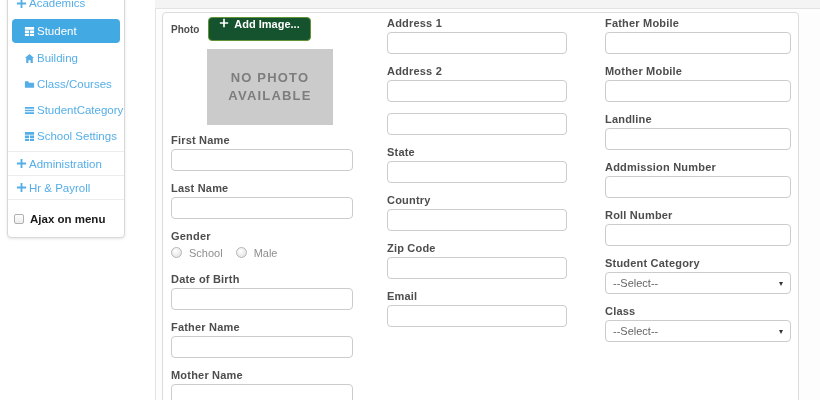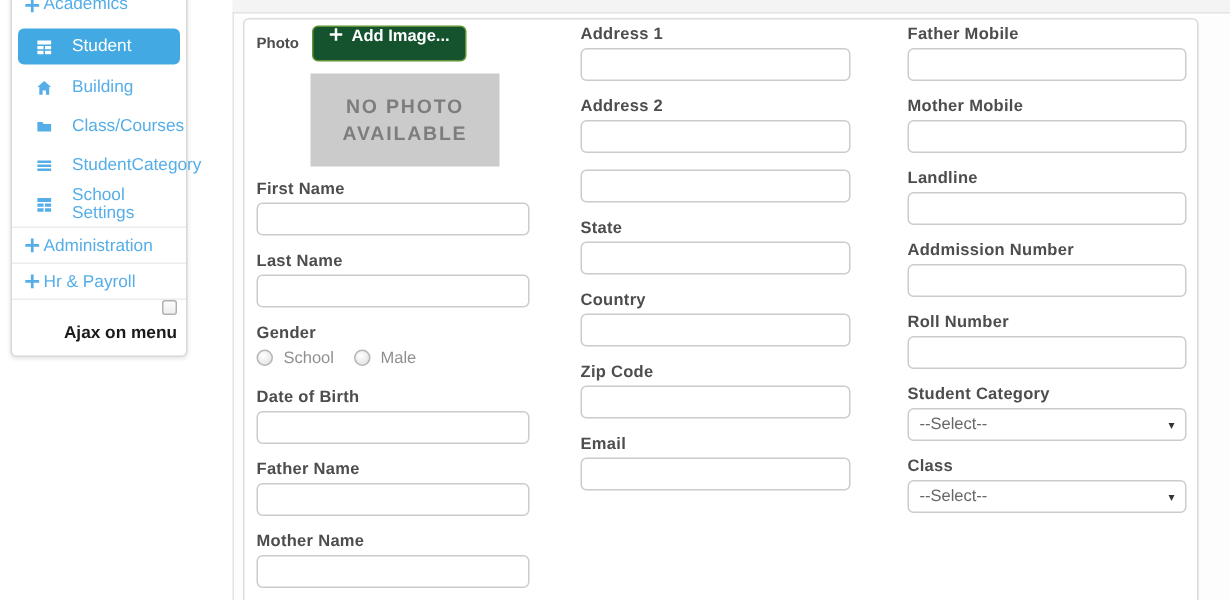--- a/index.html
+++ b/index.html
@@ -35,35 +35,35 @@
     padding: 8px 8px 6px 8px;
   }
   .side-top-row {
     display: flex; align-items: center; gap: 2px;
     color: #56aee8; cursor: pointer;
     height: 24px; padding: 0 8px;
     border-top: 1px solid #ececec;
   }
   .side-sub { padding: 4px 4px 2px 4px; }
   .sub-item {
-    display: flex; align-items: center; gap: 13px;
+    display: flex; align-items: center; gap: 2px;
     height: 26px; padding-left: 12px;
     color: #56aee8; cursor: pointer;
   }
   .sub-item.active {
     background: #43a9e2; color: #fff;
     border-radius: 4px; height: 24px; margin-bottom: 2px;
     padding-left: 12px;
   }
   .icon { display: inline-flex; align-items: center; justify-content: center; flex: 0 0 auto; }
   .ajax-row {
-    display: flex; align-items: flex-end; gap: 6px;
+    display: flex; align-items: center; gap: 6px;
     height: 38px; padding: 0 6px;
     border-top: 1px solid #ececec;
-    font-weight: bold; color: #1a1a1a; font-size: 11.5px; flex-direction: column;
+    font-weight: bold; color: #1a1a1a; font-size: 11.5px;
   }
   .checkbox {
     width: 10px; height: 10px;
     border: 1px solid #b0b0b0; border-radius: 2px;
     background: linear-gradient(#fefefe, #ededed);
   }
   
   .panel {
     position: absolute; left: 162px; top: 12px; width: 637px; height: 420px;
     background: #fff;
@@ -123,21 +123,21 @@
   .add-image-btn {
     display: inline-flex; align-items: flex-start; gap: 5px;
     background: #14532d; border: 1px solid #639434;
     color: #fff; font-size: 11px; font-weight: bold;
     padding: 0 10px; height: 24px; border-radius: 4px;
     cursor: pointer;
     font-family: Liberation Sans, sans-serif;
   }
   .no-photo-box {
     margin: 6px 0 9px 36px;
-    width: 126px; height: 62px;
+    width: 126px; height: 76px;
     background: #cbcbcb;
     color: #7d7d7d; font-weight: bold; font-size: 13px; letter-spacing: 1.2px;
     display: flex; flex-direction: column; align-items: center; justify-content: center;
     line-height: 1.35;
   }
   
   .gender-group { margin-bottom: 14px; }
   .radio-row { display: flex; align-items: center; gap: 7px; height: 13px; margin-top: 4px; }
   .radio {
     width: 11px; height: 11px; border-radius: 50%;

